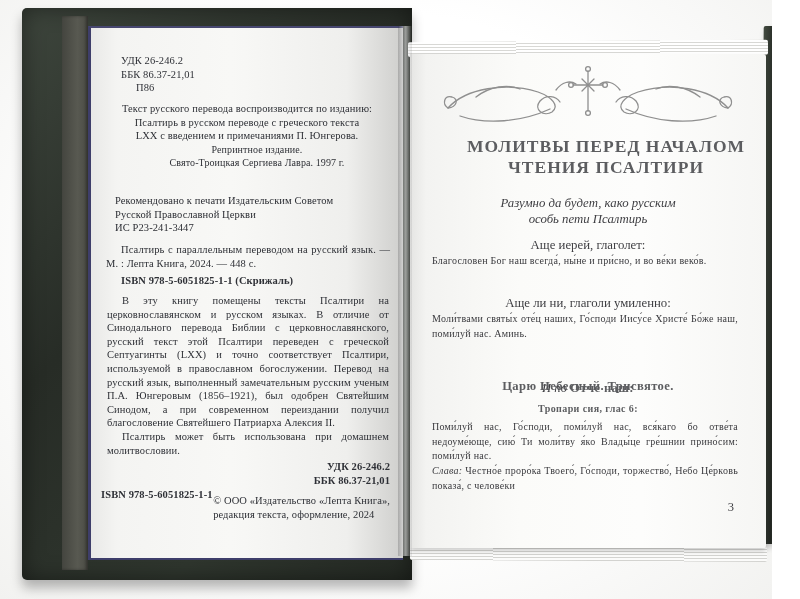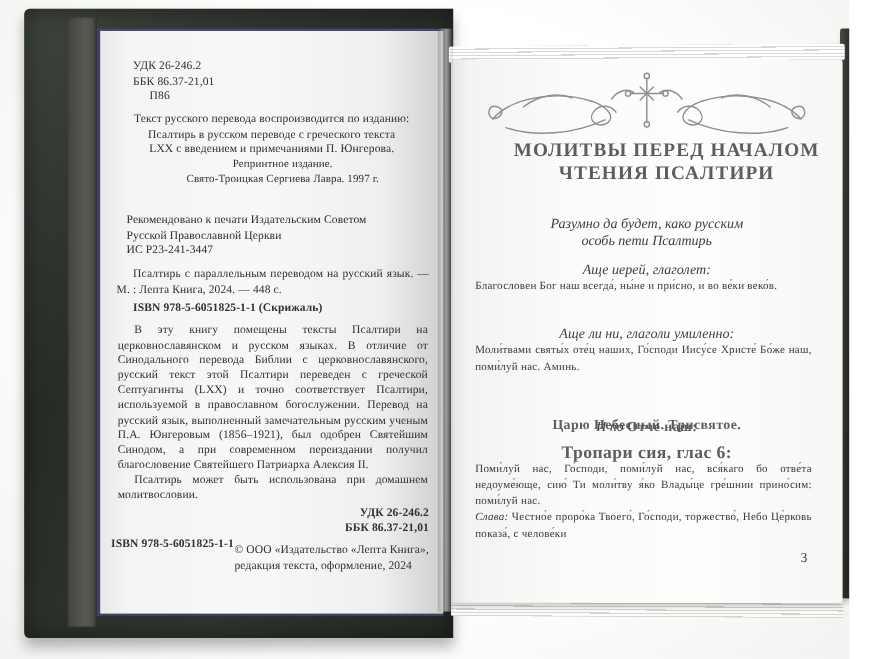--- a/index.html
+++ b/index.html
@@ -63,35 +63,35 @@
   .lp-biblio{left:15px;right:13px;top:215px;text-align:justify;text-indent:15px;}
   .lp-isbn1{left:30px;top:246px;font-weight:bold;}
   .lp-annotation{left:16px;right:14px;top:266px;text-align:justify;font-size:10.3px;line-height:13.4px;}
   .lp-annotation p{margin:0;text-indent:15px;}
   .lp-udk-bottom{right:13px;top:432px;text-align:right;font-weight:bold;font-size:10.3px;}
   .lp-isbn2{left:10px;top:460px;font-weight:bold;}
   .lp-copyright{right:13px;top:466px;text-align:left;font-size:10.3px;}
   
   .right-page .blk{position:absolute;}
   .rp-ornament{left:0;right:0;top:10px;text-align:center;}
-  .rp-title{left:0;right:0;top:72px;text-align:center;font-weight:bold;
+  .rp-title{left:0;right:0;top:82px;text-align:center;font-weight:bold;
     font-size:17.5px;line-height:21px;letter-spacing:1px;color:#5c5d60;margin-left:36px;}
   .rp-subtitle{left:0;right:0;top:141px;text-align:center;font-style:italic;
     font-size:12.8px;line-height:16px;color:#3e3e42;}
-  .rubric{left:0;right:0;text-align:center;font-style:italic;font-size:12.8px;color:#3e3e42;}
+  .rubric{left:0;right:0;text-align:center;font-size:12.8px;color:#3e3e42;}
   .rp-rubric1{top:184px;}
   .rp-rubric2{top:242px;}
   .prayer{left:22px;right:28px;text-align:justify;font-size:10px;line-height:14.6px;letter-spacing:.25px;}
   .rp-prayer1{top:200px;}
   .rp-prayer2{top:258px;}
   .slavonic{font-weight:bold;color:#5c5d60;letter-spacing:.4px;}
   .rp-slavonic1{left:0;right:0;top:310px;text-align:center;font-size:12.6px;margin-top:15px;}
   .rp-otche{left:0;right:0;top:327px;text-align:center;font-size:12.6px;}
   .rp-otche .it{font-style:italic;font-weight:normal;color:#3e3e42;}
-  .rp-troparia-h{left:0;right:0;top:349px;text-align:center;font-size:16px;}
+  .rp-troparia-h{left:0;right:0;top:349px;text-align:center;font-size:10px;}
   .rp-troparion1{top:366px;}
   .rp-slava{top:410px;}
   .rp-slava .it{font-style:italic;}
   .rp-pagenum{right:32px;top:446px;font-size:12.5px;color:#3c3c40;}
   svg .orn{stroke:#8f8f8f;fill:none;stroke-width:1.3;stroke-linecap:round;}
   svg .orn-dot{fill:#8f8f8f;stroke:none;}
 </style>
 </head>
 <body>
 

